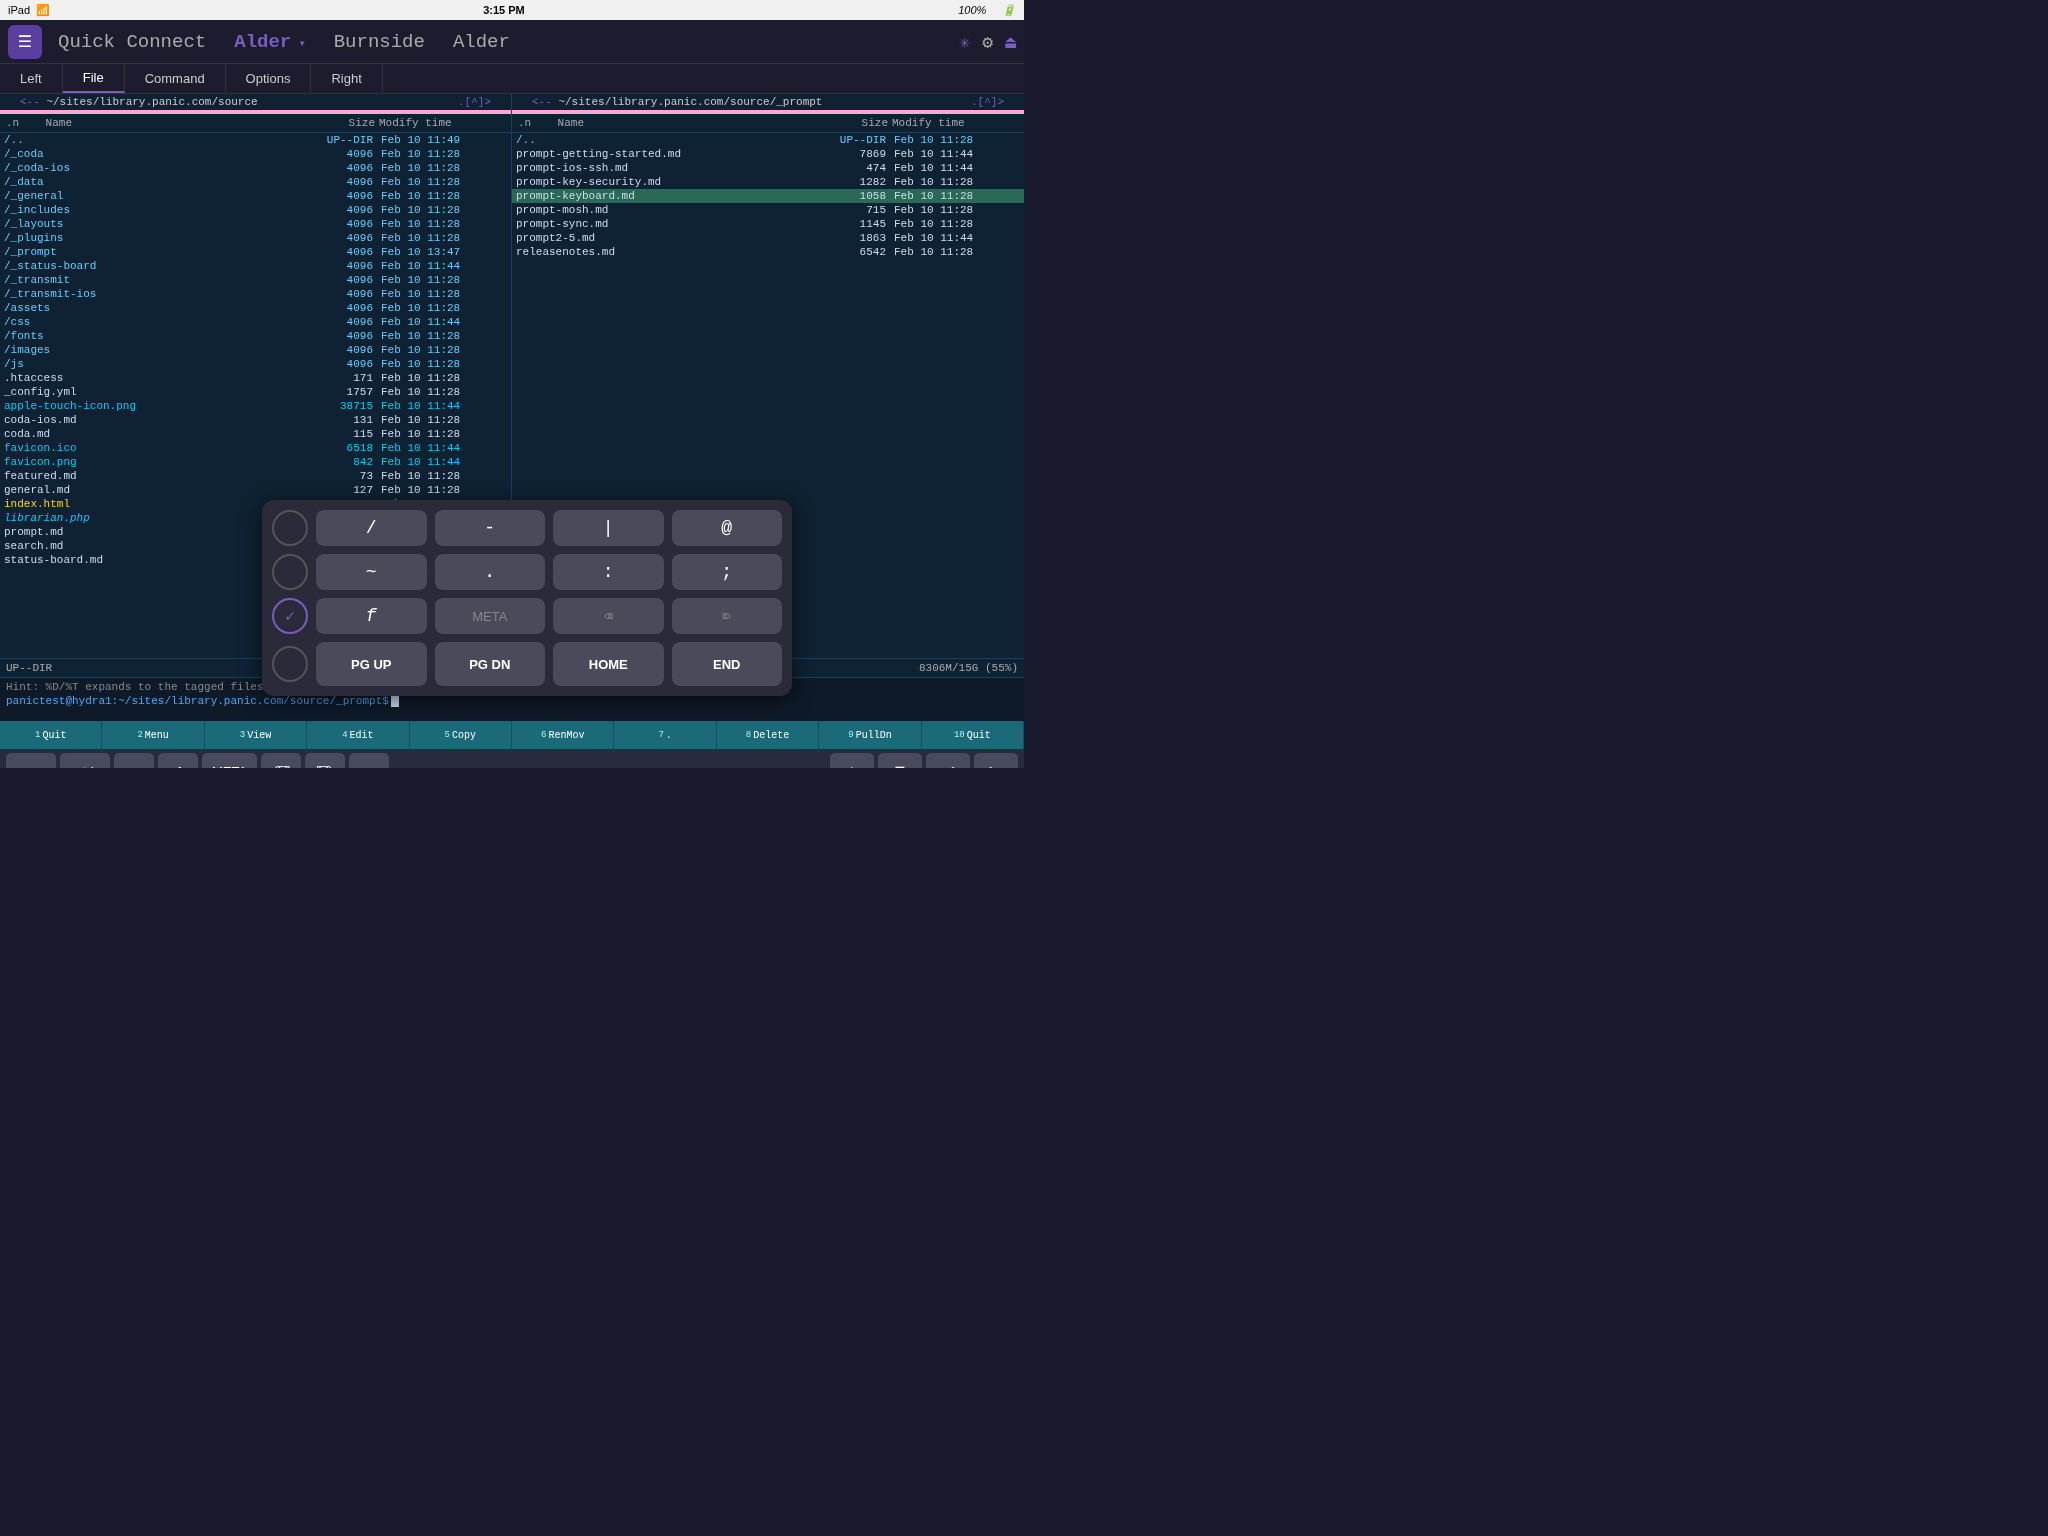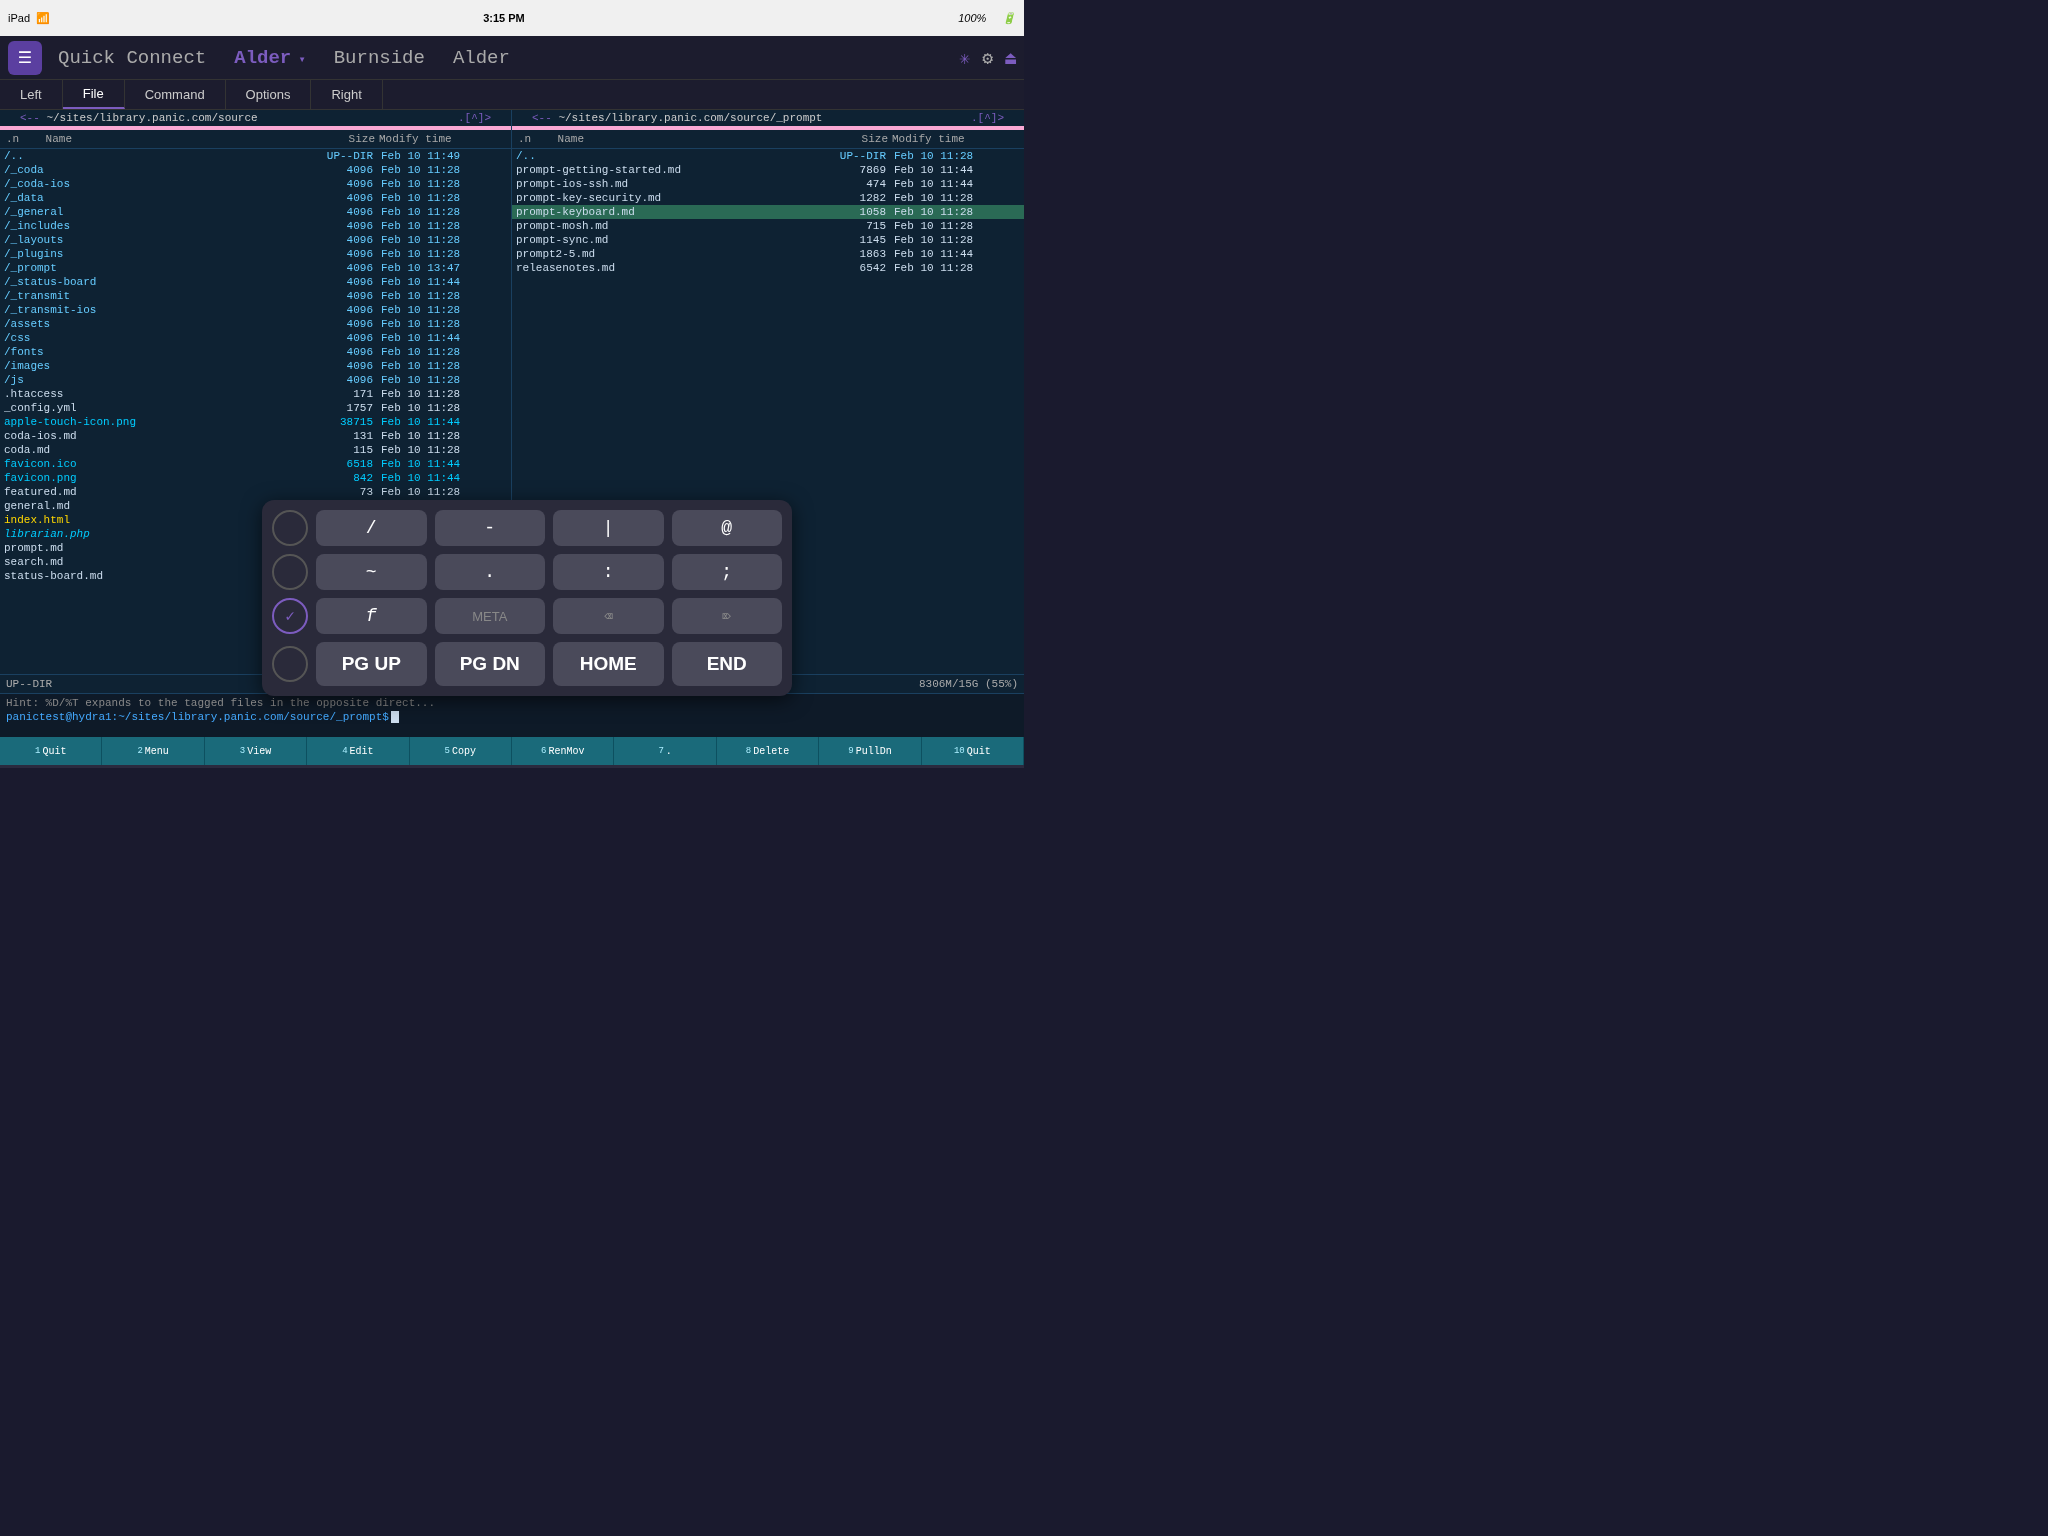--- a/index.html
+++ b/index.html
@@ -9,21 +9,21 @@
       width: 1024px;
       height: 768px;
       overflow: hidden;
       position: relative;
       transform-origin: top left;
     }
 
     
     #status-bar {
       background: #f0f0f0;
-      height: 36px;
+      height: 20px;
       display: flex;
       align-items: center;
       justify-content: space-between;
       padding: 0 8px;
       font-size: 11px;
       font-family: -apple-system, sans-serif;
       color: #000;
     }
     .status-left { display: flex; align-items: center; gap: 6px; }
     .status-right { display: flex; align-items: flex-start; gap: 16px; font-style: italic; }
@@ -297,21 +297,21 @@
     .kbd-overlay-nav-btn {
       flex: 1;
       height: 44px;
       background: #4a4a5a;
       border-radius: 8px;
       display: flex;
       align-items: center;
       justify-content: center;
       color: white;
       font-family: -apple-system, sans-serif;
-      font-size: 19px;
+      font-size: 13px;
       font-weight: 600;
       cursor: pointer;
     }
 
     
     .file-list::-webkit-scrollbar { width: 4px; }
     .file-list::-webkit-scrollbar-track { background: #0a1a28; }
     .file-list::-webkit-scrollbar-thumb { background: #2a6a8a; }
   </style>
 </head>

